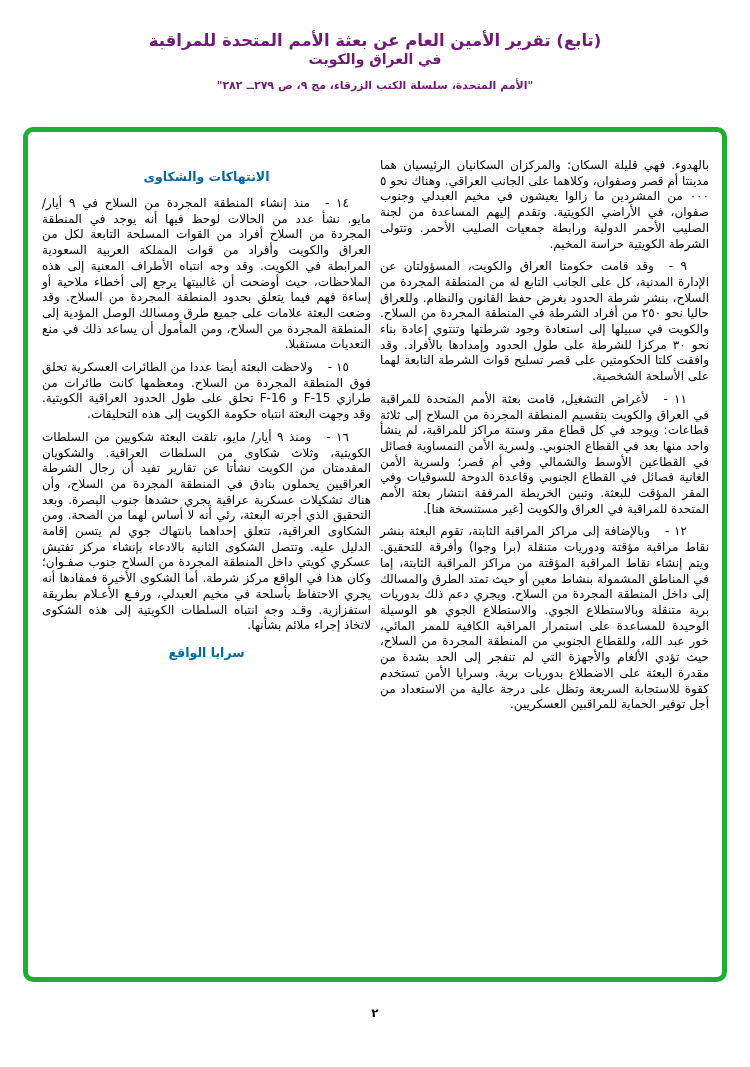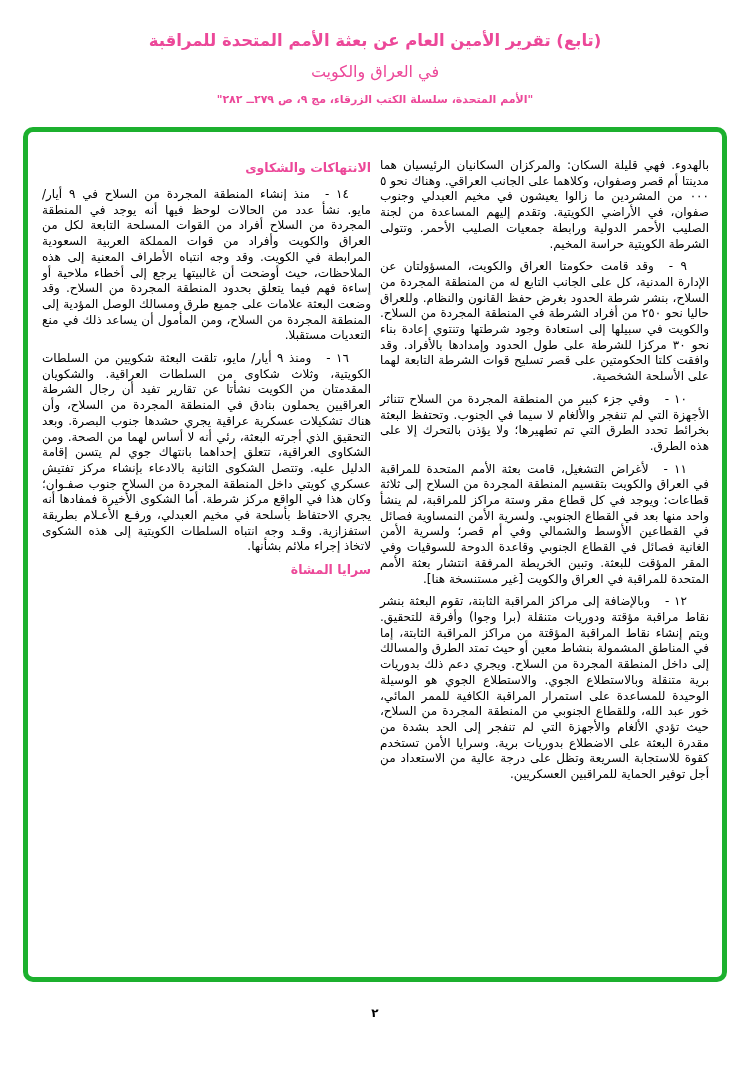--- a/index.html
+++ b/index.html
@@ -6,23 +6,23 @@
   html, body {
     width: 750px; height: 1067px;
     background: #ffffff;
     font-family: "DejaVu Sans", sans-serif;
     overflow: hidden;
     direction: rtl;
   }
   .page { position: relative; width: 750px; height: 1067px; background: #fff; }
 
   
-  .header { position: absolute; top: 30px; left: 0; width: 100%; text-align: center; color: #ec4899; }
+  .header { position: absolute; top: 30px; left: 0; width: 100%; text-align: center; color: #701a75; }
   .header .t1 { font-size: 16.5px; font-weight: bold; line-height: 1.3; }
-  .header .t2 { font-size: 16px; font-weight: normal; margin-top: 11px; }
+  .header .t2 { font-size: 14px; font-weight: bold; }
   .header .src { font-size: 11px; font-weight: bold; margin-top: 12px; }
 
   
   .frame {
     position: absolute;
     left: 23px; top: 127px;
     width: 704px; height: 855px;
     border: 5px solid #1cb02e;
     border-radius: 10px;
     padding: 26px 13px 0 13px;
@@ -38,22 +38,23 @@
     text-align: justify;
     color: #000;
     margin-bottom: 7px;
     text-indent: 22px;
   }
   .para.cont { text-indent: 0; }
   .pnum { margin-left: 15px; white-space: nowrap; }
   .sec-heading {
     font-size: 12.5px;
     font-weight: bold;
-    margin: 2px 0 12px 0;
-    color: #ec4899;
+    text-align: center;
+    margin: 11px 0 12px 0;
+    color: #0369a1;
   }
 
   
   .page-num {
     position: absolute;
     top: 1006px; left: 0;
     width: 100%;
     text-align: center;
     font-size: 12px;
     font-weight: bold;
@@ -70,30 +71,30 @@
     <div class="t2">في العراق والكويت</div>
     <div class="src">"الأمم المتحدة، سلسلة الكتب الزرقاء، مج ٩، ص ٢٧٩ــ ٢٨٢"</div>
   </div>
 
   <div class="frame">
     <div class="cols">
 
       <div class="col">
         <p class="para cont"><span>بالهدوء. فهي قليلة السكان: والمركزان السكانيان الرئيسيان هما مدينتا أم قصر وصفوان، وكلاهما على الجانب العراقي. وهناك نحو ٥ ٠٠٠ من المشردين ما زالوا يعيشون في مخيم العبدلي وجنوب صفوان، في الأراضي الكويتية. وتقدم إليهم المساعدة من لجنة الصليب الأحمر الدولية ورابطة جمعيات الصليب الأحمر. وتتولى الشرطة الكويتية حراسة المخيم.</span></p>
         <p class="para"><span class="pnum">٩ -</span><span>وقد قامت حكومتا العراق والكويت، المسؤولتان عن الإدارة المدنية، كل على الجانب التابع له من المنطقة المجردة من السلاح، بنشر شرطة الحدود بغرض حفظ القانون والنظام. وللعراق حاليا نحو ٢٥٠ من أفراد الشرطة في المنطقة المجردة من السلاح. والكويت في سبيلها إلى استعادة وجود شرطتها وتنتوي إعادة بناء نحو ٣٠ مركزا للشرطة على طول الحدود وإمدادها بالأفراد. وقد وافقت كلتا الحكومتين على قصر تسليح قوات الشرطة التابعة لهما على الأسلحة الشخصية.</span></p>
-        <p class="para"><span class="pnum">١٠ -</span><span>وفي جزء كبير من المنطقة المجردة من السلاح تتناثر الأجهزة التي لم تنفجر والألغام لا سيما في الجنوب. وتحتفظ البعثة بخرائط تحدد الطرق التي تم تطهيرها؛ ولا يؤذن بالتحرك إلا على هذه الطرق.</span></p>
         <p class="para"><span class="pnum">١١ -</span><span>لأغراض التشغيل، قامت بعثة الأمم المتحدة للمراقبة في العراق والكويت بتقسيم المنطقة المجردة من السلاح إلى ثلاثة قطاعات: ويوجد في كل قطاع مقر وستة مراكز للمراقبة، لم ينشأ واحد منها بعد في القطاع الجنوبي. ولسرية الأمن النمساوية فصائل في القطاعين الأوسط والشمالي وفي أم قصر؛ ولسرية الأمن الغانية فصائل في القطاع الجنوبي وقاعدة الدوحة للسوقيات وفي المقر المؤقت للبعثة. وتبين الخريطة المرفقة انتشار بعثة الأمم المتحدة للمراقبة في العراق والكويت [غير مستنسخة هنا].</span></p>
         <p class="para"><span class="pnum">١٢ -</span><span>وبالإضافة إلى مراكز المراقبة الثابتة، تقوم البعثة بنشر نقاط مراقبة مؤقتة ودوريات متنقلة (برا وجوا) وأفرقة للتحقيق. ويتم إنشاء نقاط المراقبة المؤقتة من مراكز المراقبة الثابتة، إما في المناطق المشمولة بنشاط معين أو حيث تمتد الطرق والمسالك إلى داخل المنطقة المجردة من السلاح. ويجري دعم ذلك بدوريات برية متنقلة وبالاستطلاع الجوي. والاستطلاع الجوي هو الوسيلة الوحيدة للمساعدة على استمرار المراقبة الكافية للممر المائي، خور عبد الله، وللقطاع الجنوبي من المنطقة المجردة من السلاح، حيث تؤدي الألغام والأجهزة التي لم تنفجر إلى الحد بشدة من مقدرة البعثة على الاضطلاع بدوريات برية. وسرايا الأمن تستخدم كقوة للاستجابة السريعة وتظل على درجة عالية من الاستعداد من أجل توفير الحماية للمراقبين العسكريين.</span></p>
       </div>
 
       <div class="col">
         <h3 class="sec-heading">الانتهاكات والشكاوى</h3>
         <p class="para"><span class="pnum">١٤ -</span><span>منذ إنشاء المنطقة المجردة من السلاح في ٩ أيار/ مايو. نشأ عدد من الحالات لوحظ فيها أنه يوجد في المنطقة المجردة من السلاح أفراد من القوات المسلحة التابعة لكل من العراق والكويت وأفراد من قوات المملكة العربية السعودية المرابطة في الكويت. وقد وجه انتباه الأطراف المعنية إلى هذه الملاحظات، حيث أوضحت أن غالبيتها يرجع إلى أخطاء ملاحية أو إساءة فهم فيما يتعلق بحدود المنطقة المجردة من السلاح. وقد وضعت البعثة علامات على جميع طرق ومسالك الوصل المؤدية إلى المنطقة المجردة من السلاح، ومن المأمول أن يساعد ذلك في منع التعديات مستقبلا.</span></p>
+        <p class="para"><span class="pnum">١٥ -</span><span>ولاحظت البعثة أيضا عددا من الطائرات العسكرية تحلق فوق المنطقة المجردة من السلاح. ومعظمها كانت طائرات من طرازي F-15 و F-16 تحلق على طول الحدود العراقية الكويتية. وقد وجهت البعثة انتباه حكومة الكويت إلى هذه التحليقات.</span></p>
         <p class="para"><span class="pnum">١٦ -</span><span>ومنذ ٩ أيار/ مايو، تلقت البعثة شكويين من السلطات الكويتية، وثلاث شكاوى من السلطات العراقية. والشكويان المقدمتان من الكويت نشأتا عن تقارير تفيد أن رجال الشرطة العراقيين يحملون بنادق في المنطقة المجردة من السلاح، وأن هناك تشكيلات عسكرية عراقية يجري حشدها جنوب البصرة. وبعد التحقيق الذي أجرته البعثة، رئي أنه لا أساس لهما من الصحة. ومن الشكاوى العراقية، تتعلق إحداهما بانتهاك جوي لم يتسن إقامة الدليل عليه. وتتصل الشكوى الثانية بالادعاء بإنشاء مركز تفتيش عسكري كويتي داخل المنطقة المجردة من السلاح جنوب صفـوان؛ وكان هذا في الواقع مركز شرطة. أما الشكوى الأخيرة فمفادها أنه يجري الاحتفاظ بأسلحة في مخيم العبدلي، ورفـع الأعـلام بطريقة استفزازية. وقـد وجه انتباه السلطات الكويتية إلى هذه الشكوى لاتخاذ إجراء ملائم بشأنها.</span></p>
-        <h3 class="sec-heading">سرايا المشاة</h3>
+        <h3 class="sec-heading">سرايا الواقع</h3>
       </div>
 
     </div>
   </div>
 
   <div class="page-num">٢</div>
 
 </div>
 
 </body></html>

